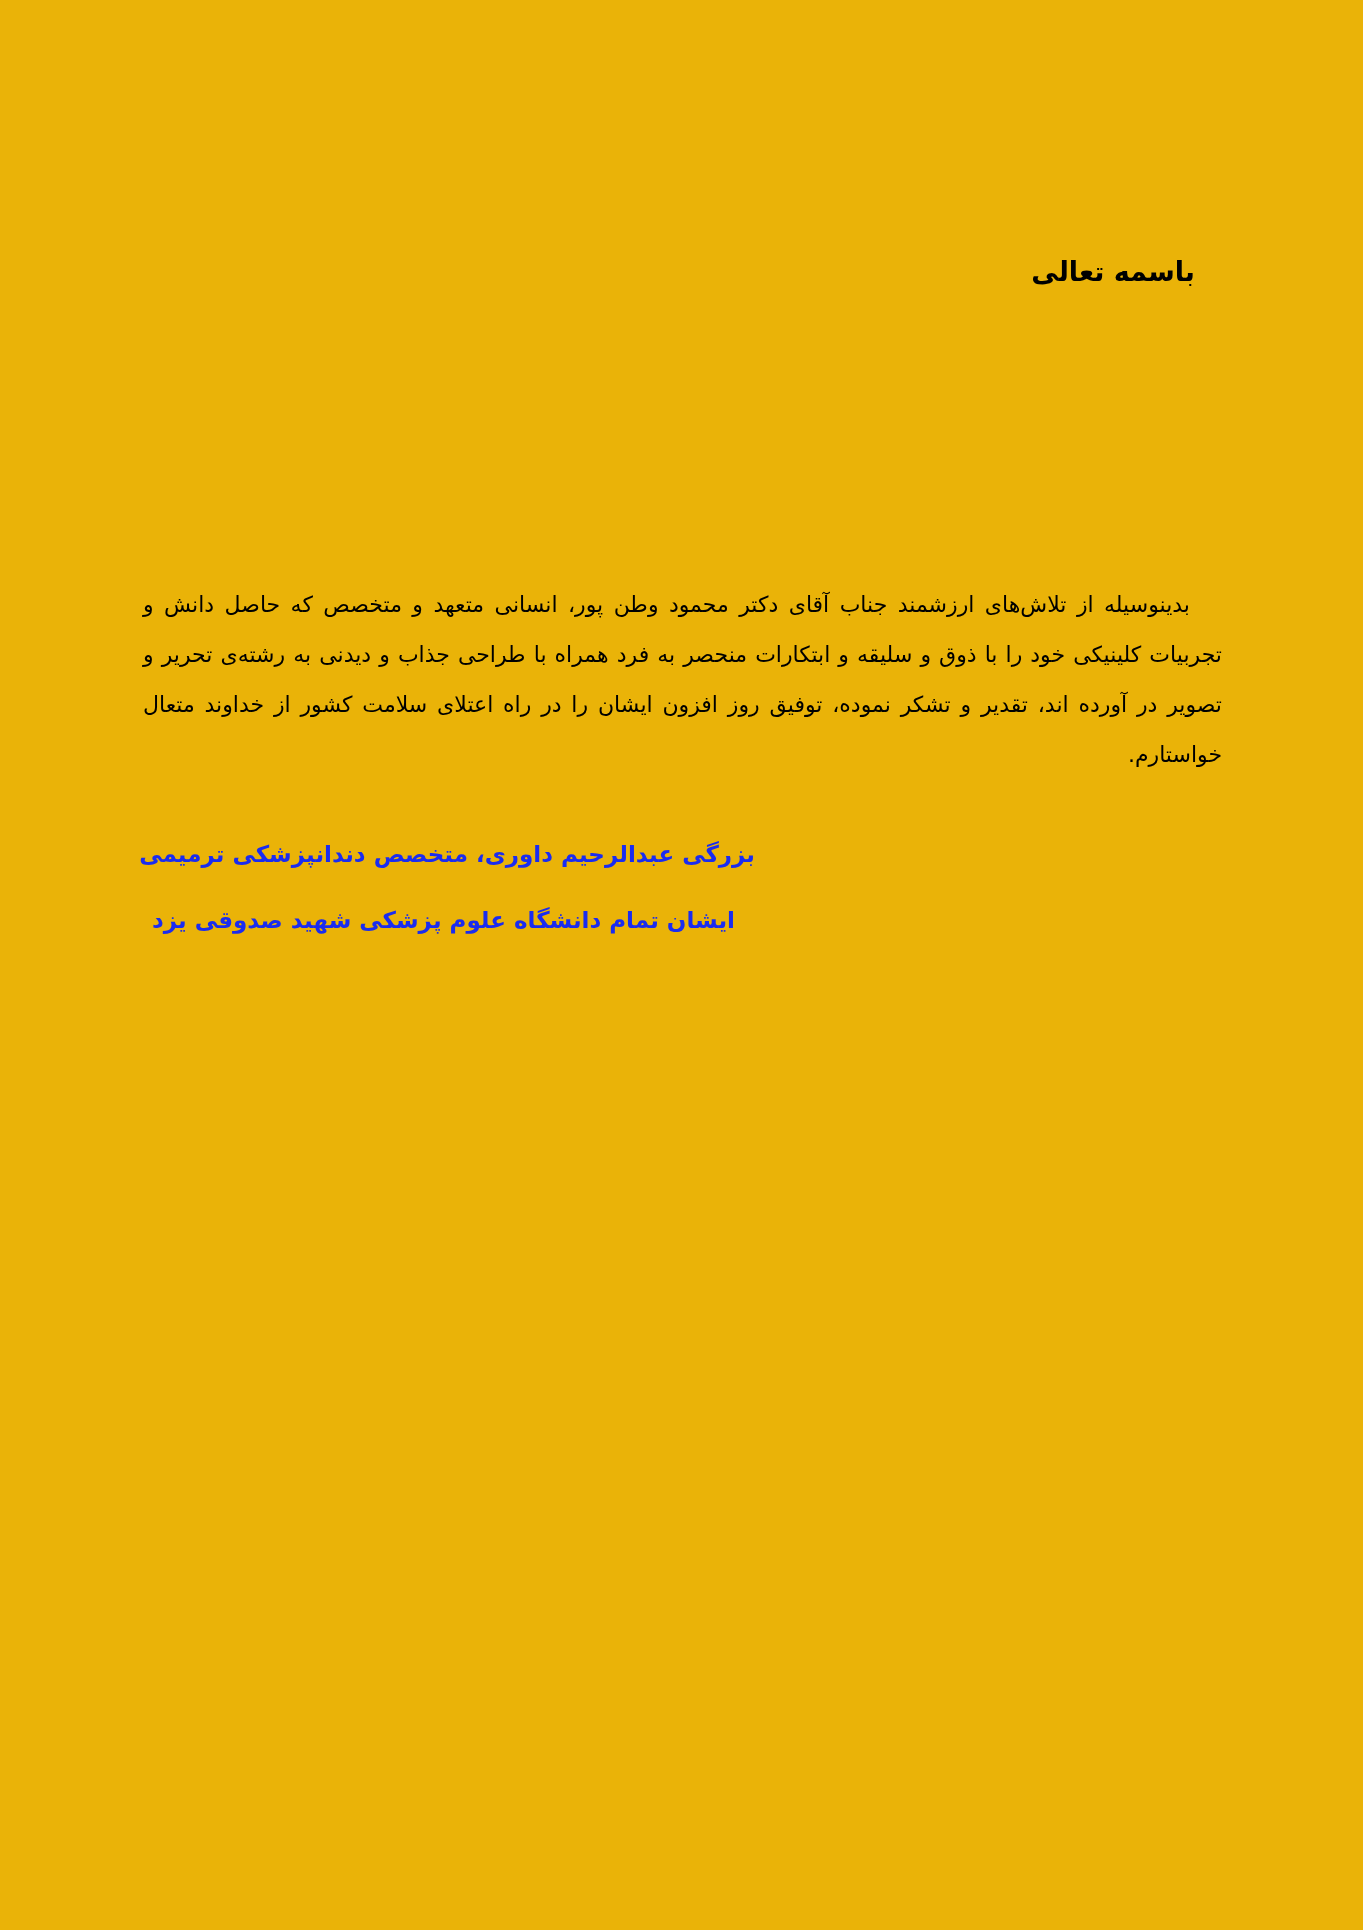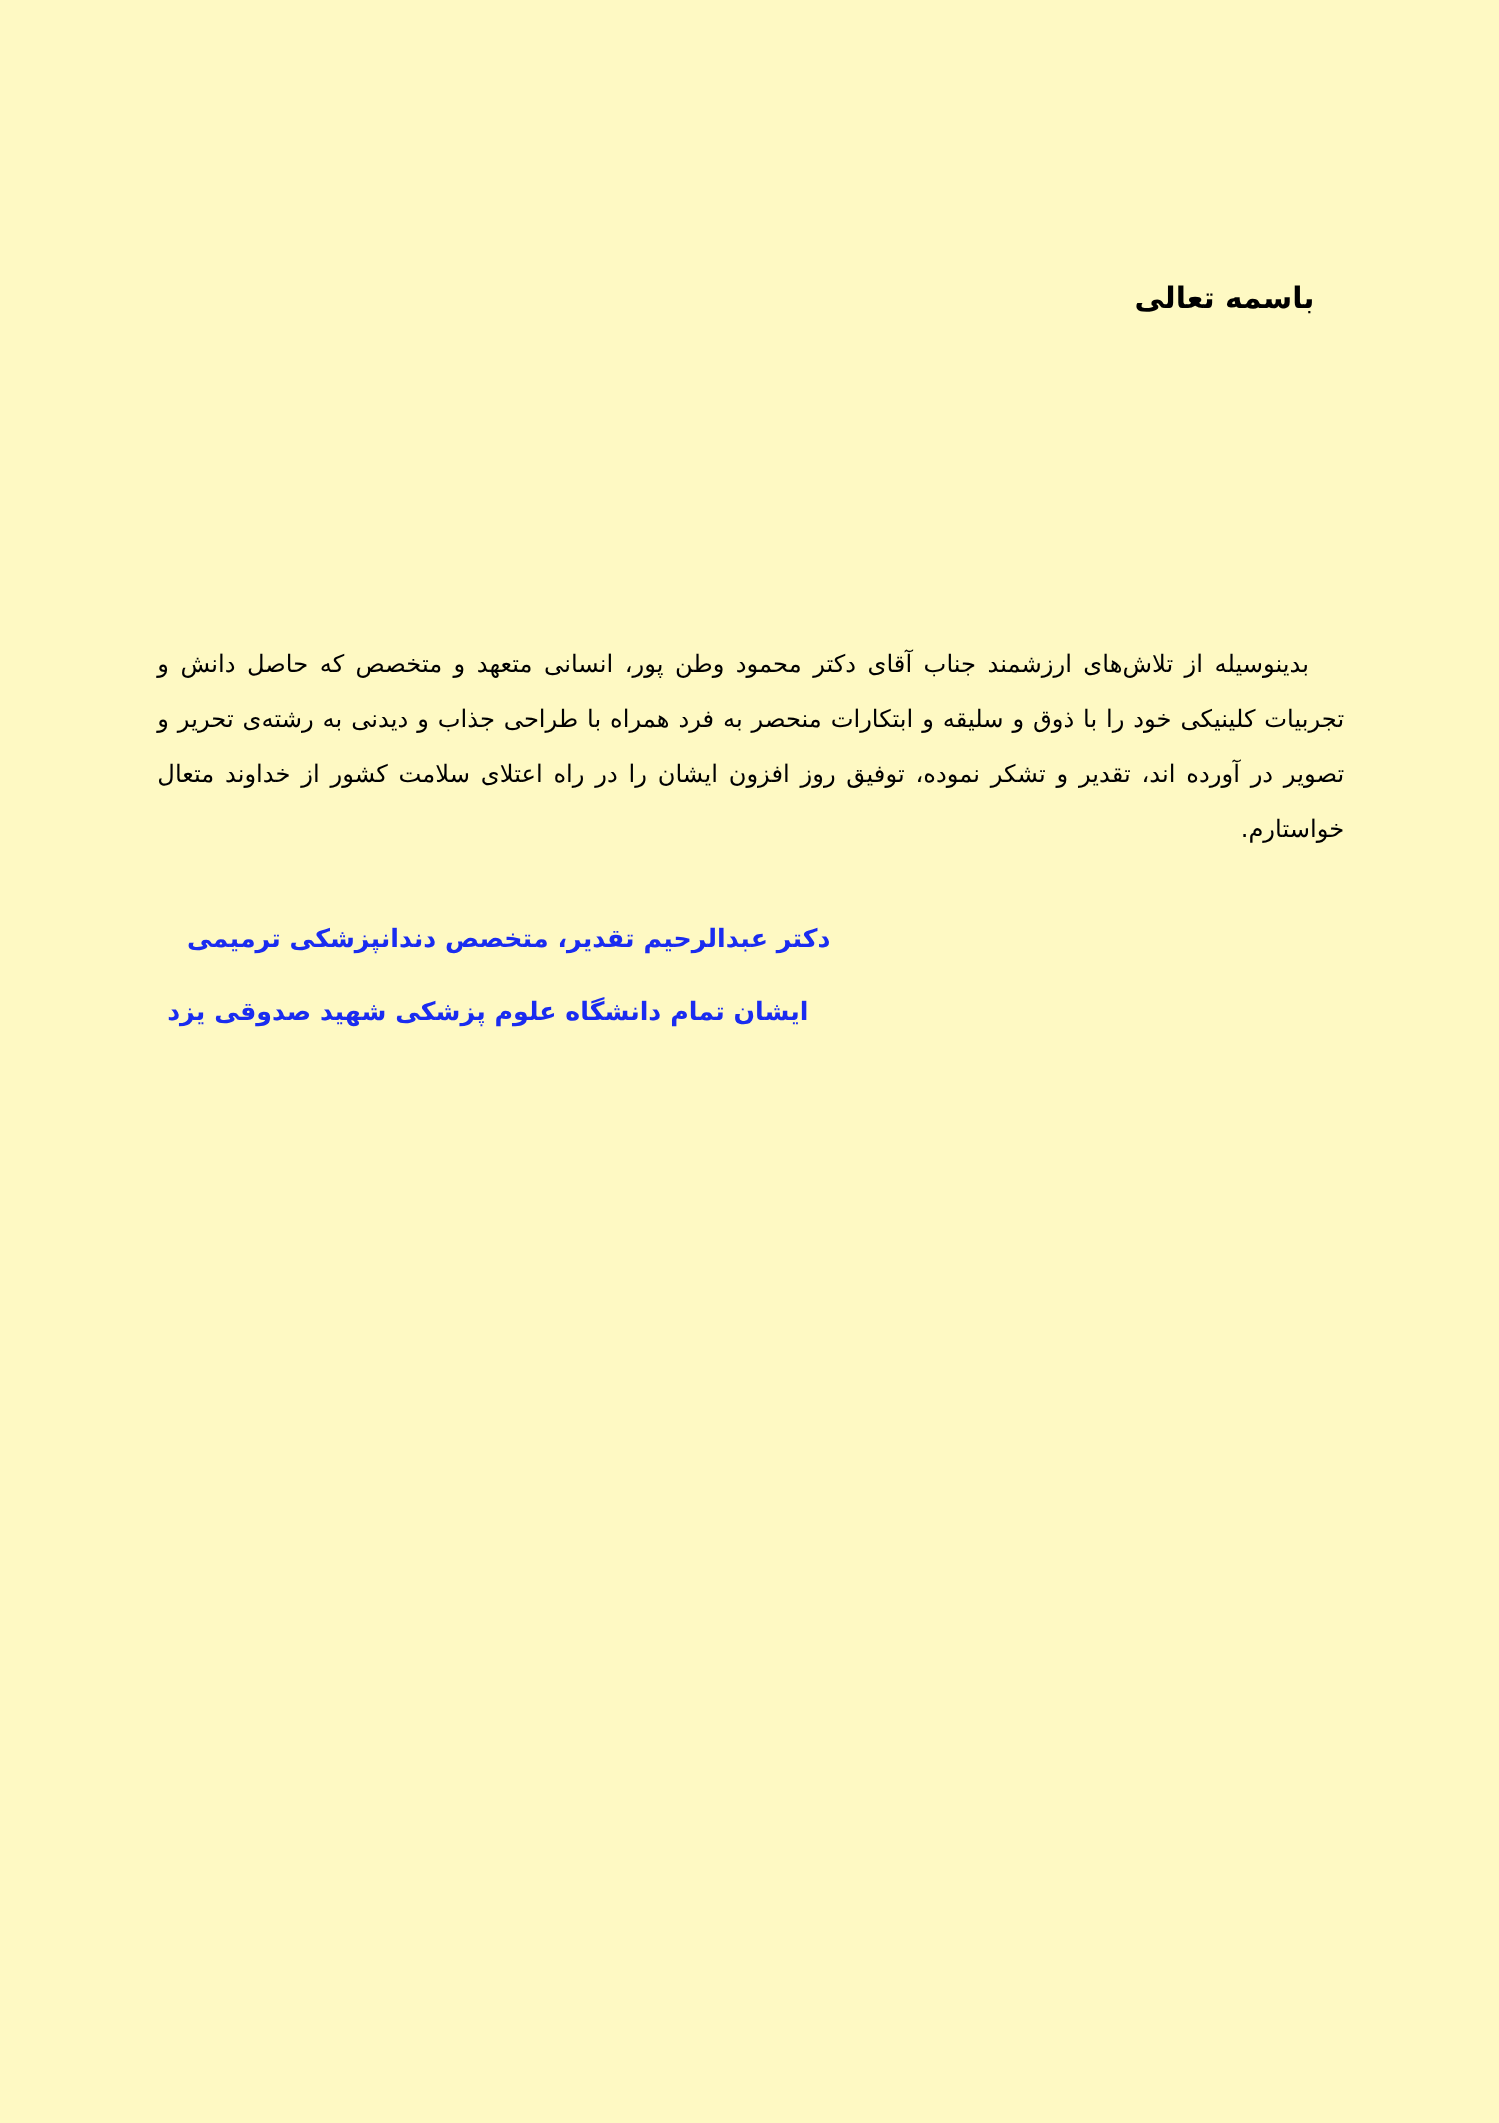--- a/index.html
+++ b/index.html
@@ -13,21 +13,21 @@
       position: relative;
       overflow: hidden;
       font-family: "DejaVu Sans", sans-serif;
       color: #000000;
     }
     .page {
       position: absolute;
       left: 0; top: 0;
       width: 1363px;
       height: 1930px;
-      background: #fef9c3;
+      background: #eab308;
     }
     .title {
       position: absolute;
       right: 168px;
       top: 252px;
       margin: 0;
       font-size: 27px;
       font-weight: bold;
       line-height: 40px;
       white-space: nowrap;
@@ -67,15 +67,15 @@
 <body>
 
 <div class="page">
   <h1 class="title">باسمه تعالی</h1>
 
 
   <div class="body-text para-2">
     <p class="para">بدینوسیله از تلاش‌های ارزشمند جناب آقای دکتر محمود وطن پور، انسانی متعهد و متخصص که حاصل دانش و تجربیات کلینیکی خود را با ذوق و سلیقه و ابتکارات منحصر به فرد همراه با طراحی جذاب و دیدنی به رشته‌ی تحریر و تصویر در آورده اند، تقدیر و تشکر نموده، توفیق روز افزون ایشان را در راه اعتلای سلامت کشور از خداوند متعال خواستارم.</p>
   </div>
 
-  <p class="signature sig-1">دکتر عبدالرحیم تقدیر، متخصص دندانپزشکی ترمیمی</p>
+  <p class="signature sig-1">بزرگی عبدالرحیم داوری، متخصص دندانپزشکی ترمیمی</p>
   <p class="signature sig-2">ایشان تمام دانشگاه علوم پزشکی شهید صدوقی یزد</p>
 </div>
 
 </body></html>

